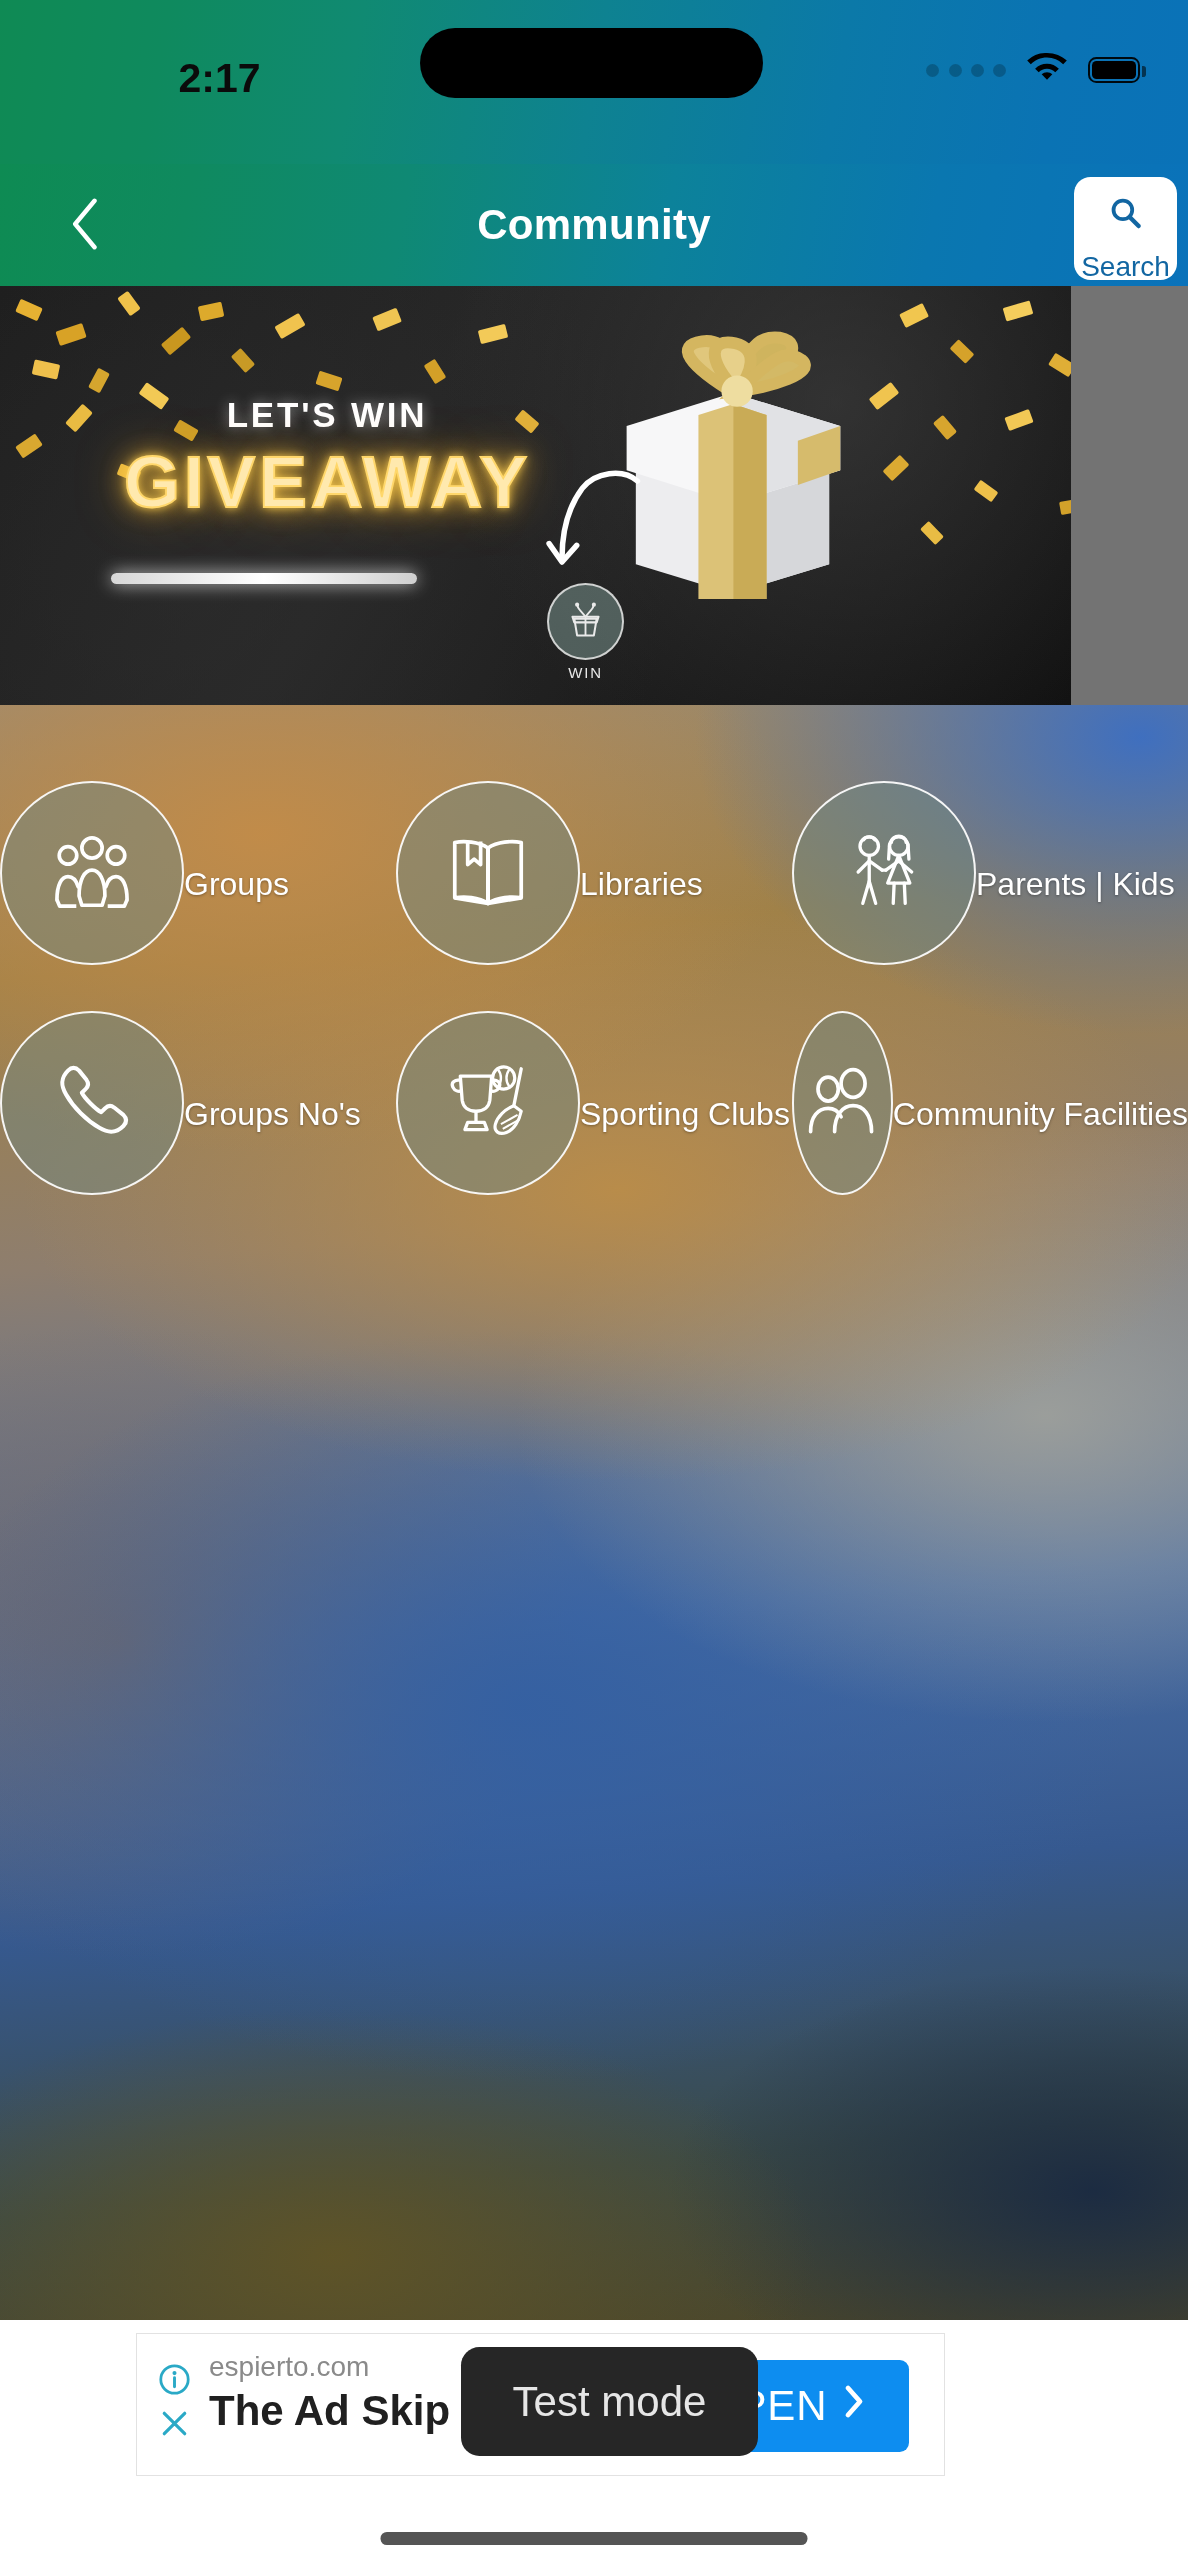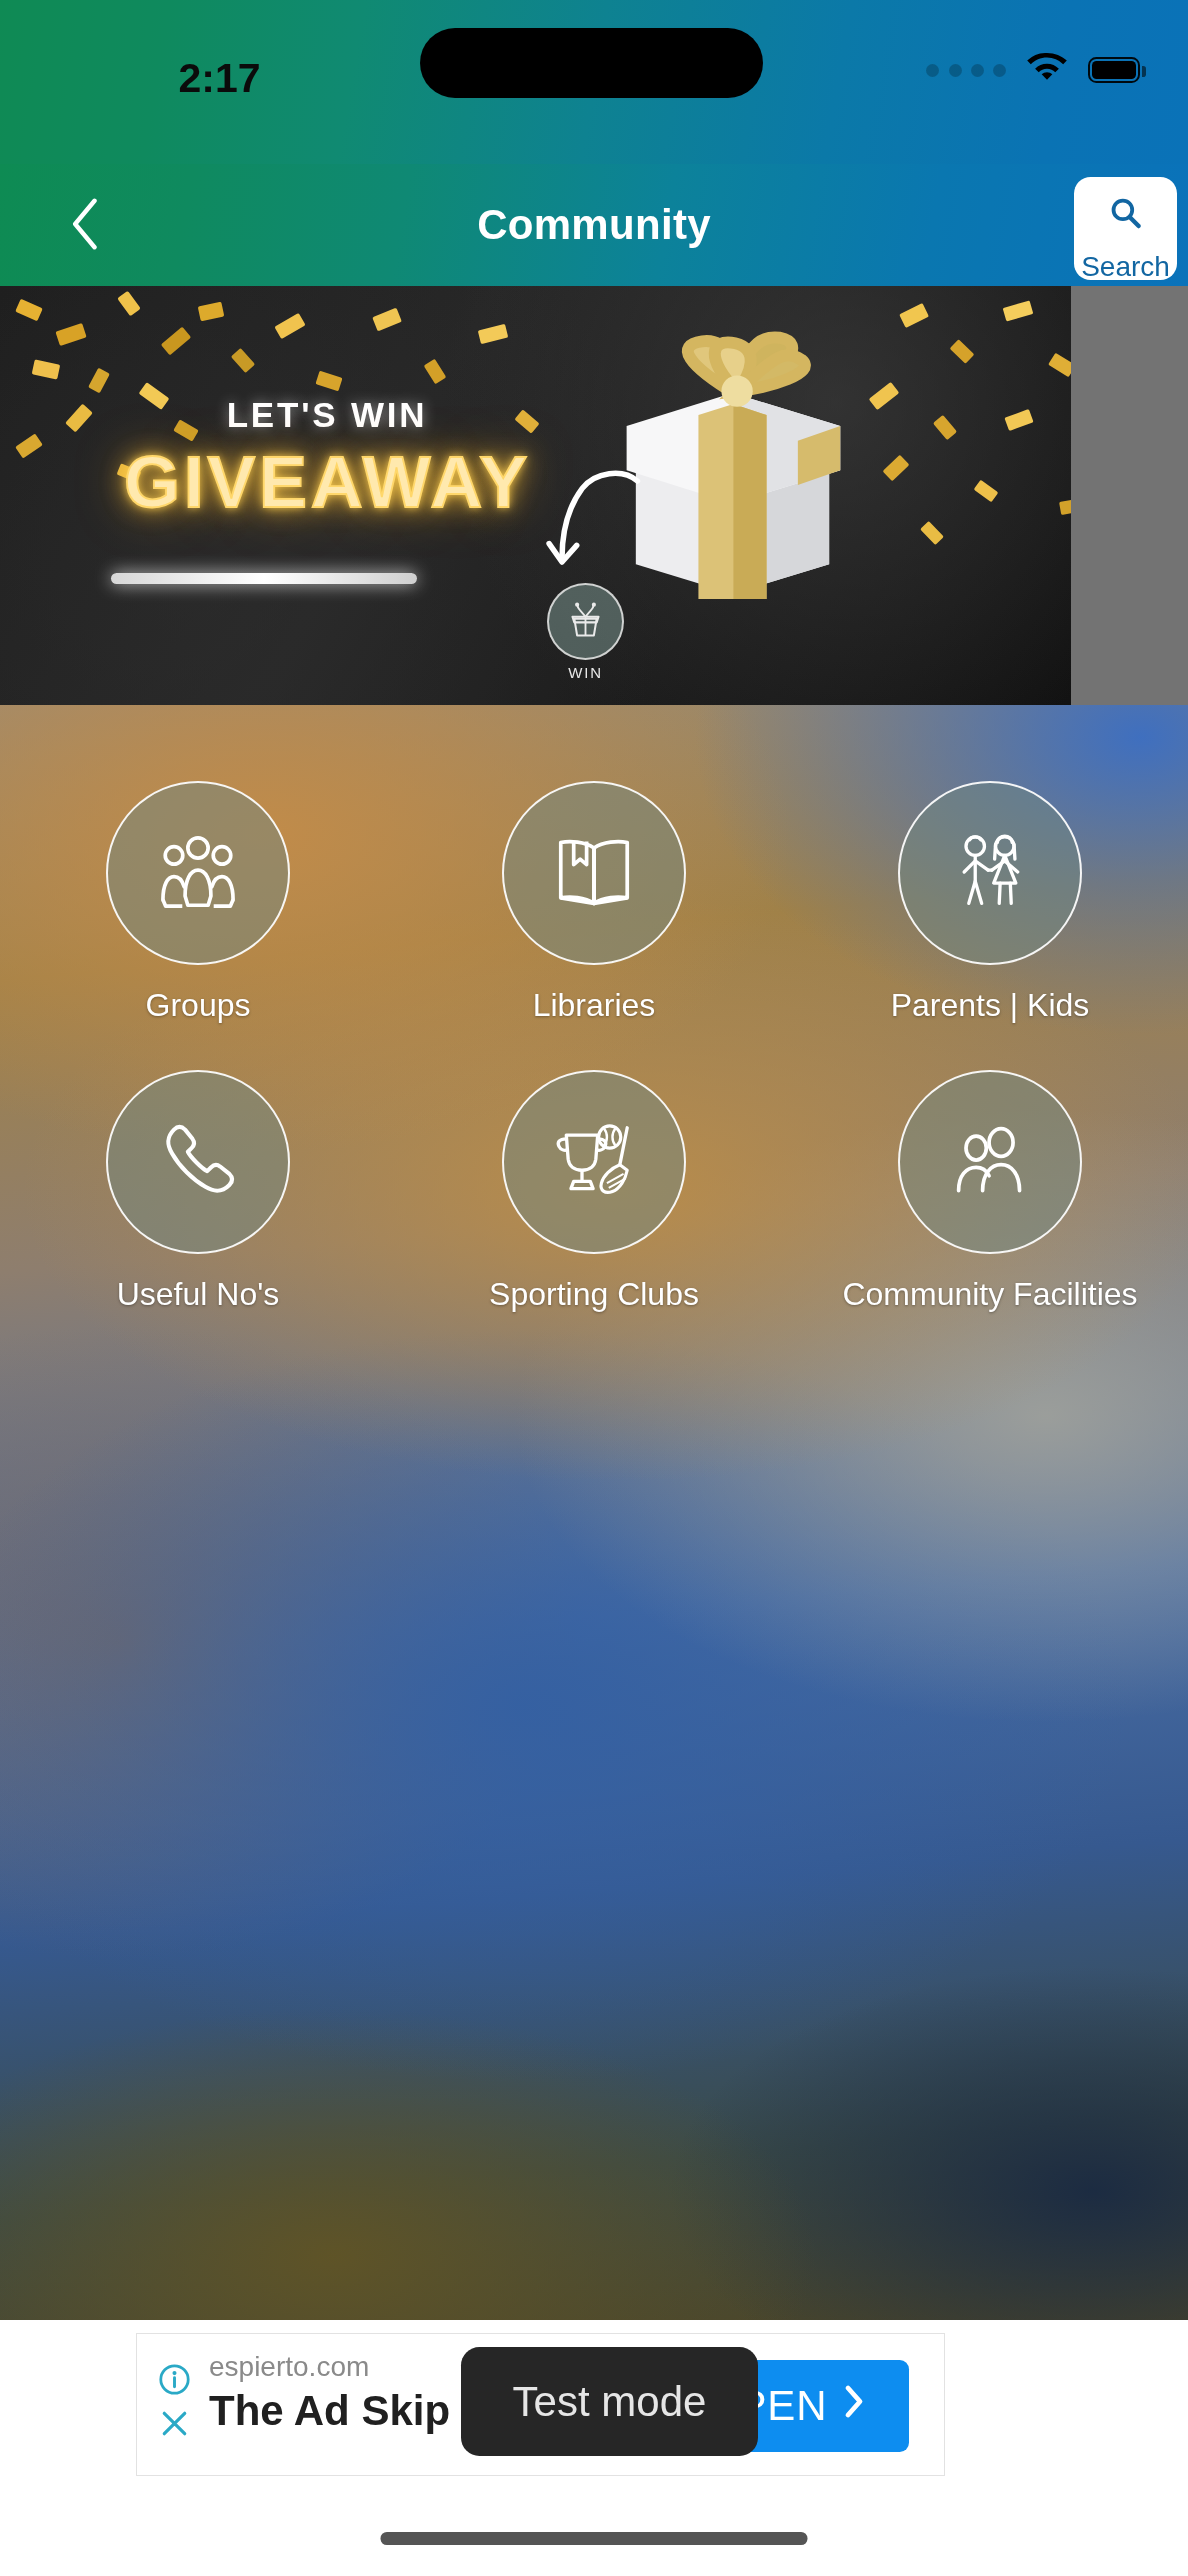--- a/index.html
+++ b/index.html
@@ -111,21 +111,21 @@
       radial-gradient(ellipse 921px 571px at 44% 62%, rgba(52,96,162,.95) 0%, rgba(52,96,162,0) 66%),
       radial-gradient(ellipse 700px 479px at 10% 58%,  rgba(120,104,96,.85) 0%, rgba(120,104,96,0) 66%),
       radial-gradient(ellipse 755px 387px at 28% 96%,  rgba(96,84,38,.95) 0%, rgba(96,84,38,0) 64%),
       radial-gradient(ellipse 663px 350px at 92% 92%,  rgba(26,42,66,.95) 0%, rgba(26,42,66,0) 64%),
       linear-gradient(175deg,#9a8a72 0%, #a08148 16%, #8e7e6e 33%, #4a6ea5 56%, #36598f 72%, #3a4a48 88%, #4c4526 100%);
   }
 
   
   .grid { position:absolute; top:705px; left:0; width:1188px; z-index:3; }
   .grid-row { display:flex; width:1188px; }
-  .cell { width:396px; display:flex; flex-direction:column; align-items:center; cursor:pointer; }
+  .cell { width:396px; display:flex; align-items:center; cursor:pointer; }
   .bubble {
     width:184px; height:184px; border-radius:50%;
     border:2.8px solid rgba(255,255,255,.93);
     background:rgba(112,134,128,.50);
     display:flex; align-items:center; justify-content:center;
   }
   .bubble svg { width:96px; height:96px; }
   .cell-label {
     margin-top:22px; font-size:32px; color:#ffffff; font-weight:400;
     text-shadow:0 0.9px 2.8px rgba(0,0,0,.35); white-space:nowrap;
@@ -364,21 +364,21 @@
     <div class="grid-row" style="margin-top:46px;">
 
       <div class="cell">
         <div class="bubble">
           <span>
             <svg viewBox="0 0 104 104">
               <path d="M26 18 C18 26 18 34 24 44 C32 58 46 72 60 80 C70 86 78 86 86 78 C90 74 90 70 86 66 L76 58 C72 55 69 56 66 59 L62 63 C56 60 44 48 41 42 L45 38 C48 35 49 32 46 28 L38 18 C34 14 30 14 26 18 Z" fill="none" stroke="#fff" stroke-width="4.4" stroke-linejoin="round"></path>
             </svg>
           </span>
         </div>
-        <div class="cell-label">Useful No's</div>
+        <div class="cell-label">Groups No's</div>
       </div>
 
       <div class="cell">
         <div class="bubble">
           <span>
             <svg viewBox="0 0 104 104">
 
               <path d="M22 24 L56 24 L54 50 C53 58 47 62 39 62 C31 62 25 58 24 50 Z" fill="none" stroke="#fff" stroke-width="3.6" stroke-linejoin="round"></path>
               <path d="M22 28 C14 28 12 32 14 36 C16 40 20 41 23 40" fill="none" stroke="#fff" stroke-width="3.6" stroke-linecap="round"></path>
               <path d="M56 28 C64 28 66 32 64 36 C62 40 58 41 55 40" fill="none" stroke="#fff" stroke-width="3.6" stroke-linecap="round"></path>

